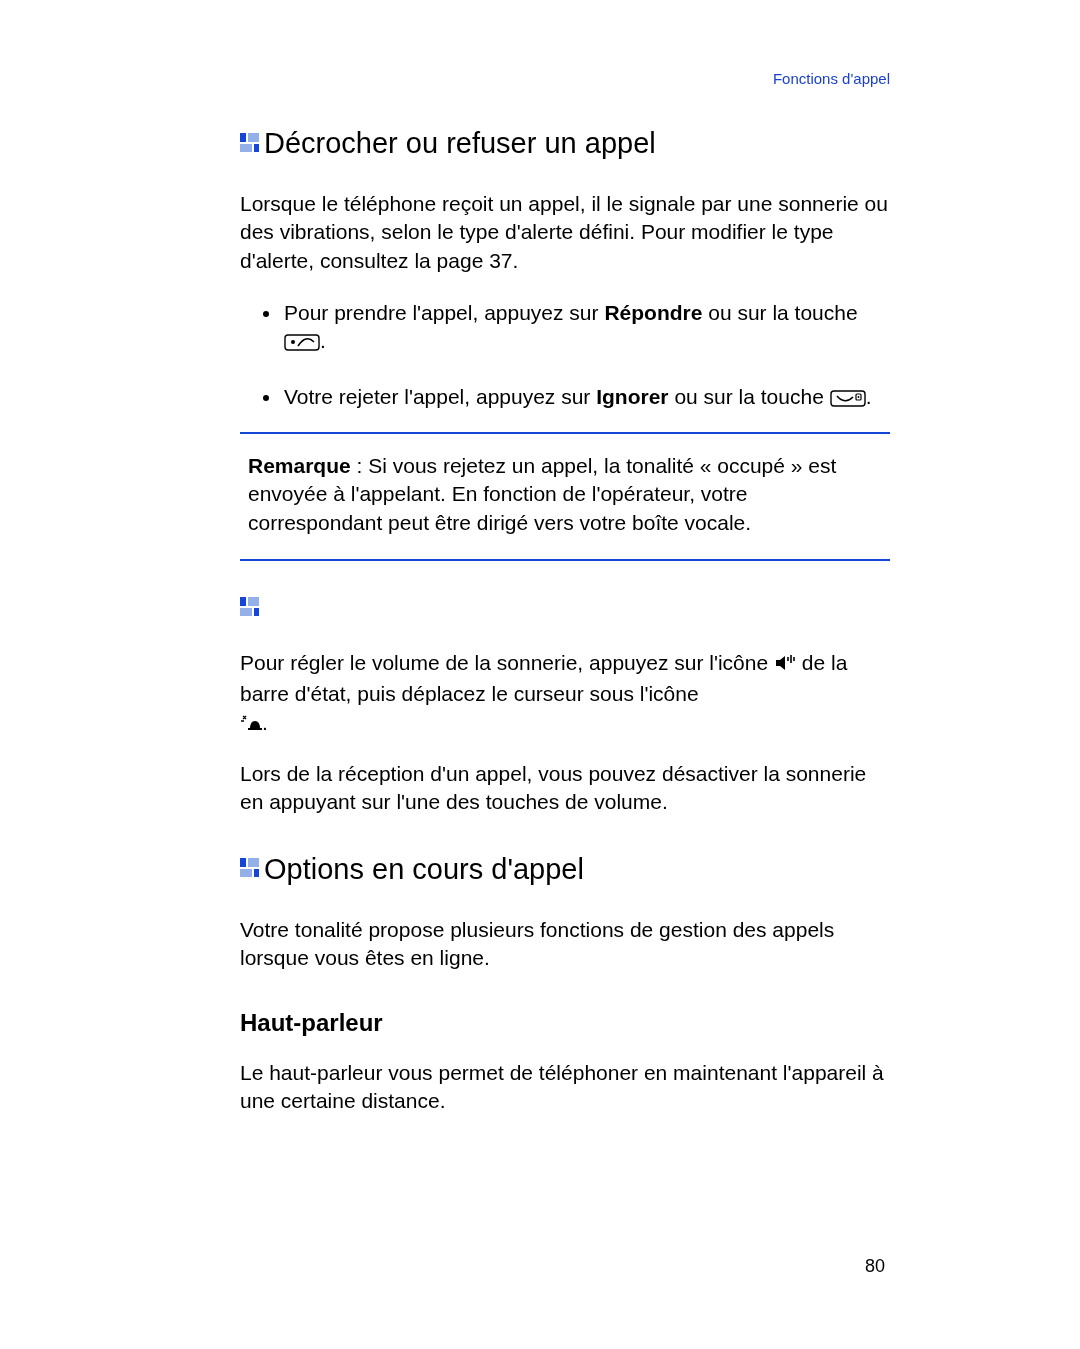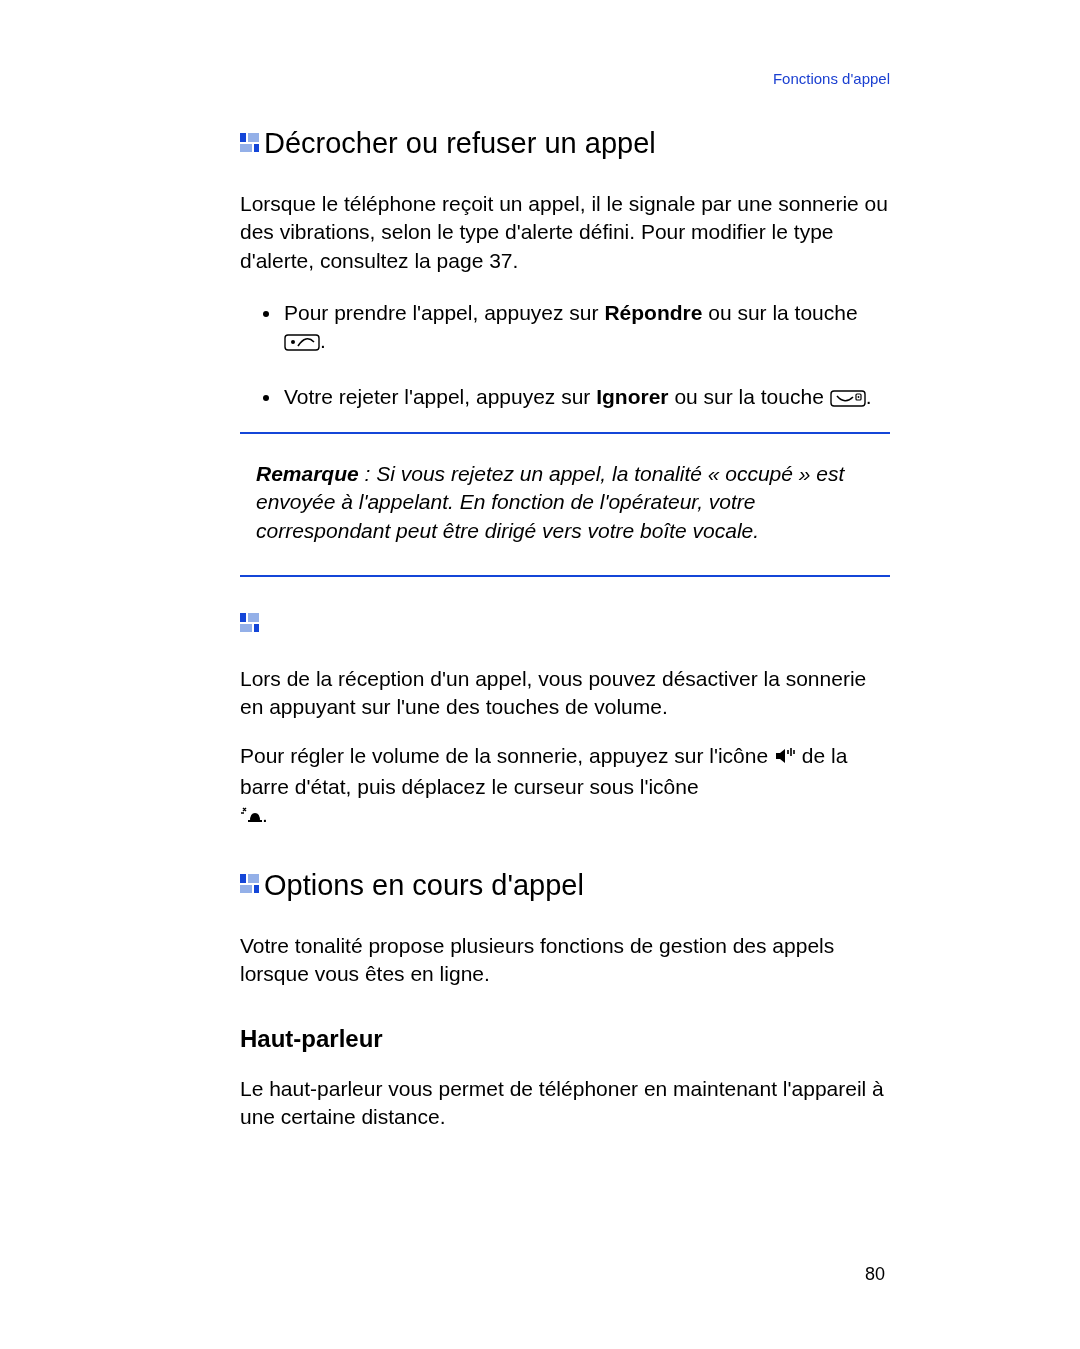--- a/index.html
+++ b/index.html
@@ -67,32 +67,31 @@
   }
   .note-box {
     border-top: 2px solid #1446d8;
     border-bottom: 2px solid #1446d8;
     padding: 10px 0 14px 0;
     margin: 18px 0 34px 0;
   }
   .note-box p {
     font-size: 21px;
     line-height: 1.35;
-    margin: 16px;
-    font-style: italic;
+    margin: 8px;
   }
   .bold { font-weight: bold; }
   .subheading {
     font-size: 24px;
     font-weight: bold;
     margin: 36px 0 22px 0;
   }
   .page-number {
     position: absolute;
-    bottom: 64px;
+    bottom: 72px;
     right: 195px;
     font-size: 18px;
   }
   .key-icon {
     display:inline-block;
     vertical-align: -3px;
   }
   .inline-icon {
     display:inline-block;
     vertical-align: -3px;
@@ -143,32 +142,32 @@
 
   <div class="heading1">
     <span class="bullet-icon">
       <span class="bi-a"></span>
         <span class="bi-b"></span>
         <span class="bi-c"></span>
         <span class="bi-d"></span>
     </span>
   </div>
 
-  <p class="para">Lors de la réception d'un appel, vous pouvez désactiver la sonnerie en appuyant sur l'une des touches de volume.</p>
-
   <p class="para">
     <span>Pour régler le volume de la sonnerie, appuyez sur l'icône </span><span class="inline-icon"><svg width="22" height="20" viewBox="0 0 22 20">
           <polygon points="2,7 6,7 11,3 11,17 6,13 2,13" fill="#000"></polygon>
           <path d="M14 4 L14 8 M17 2 L17 10 M20 4 L20 8" stroke="#000" stroke-width="1.6" fill="none"></path>
         </svg></span><span> de la barre d'état, puis déplacez le curseur sous l'icône </span><br><span class="inline-icon"><svg width="22" height="20" viewBox="0 0 22 20">
           <path d="M3 3 L6 6 M3 6 L6 3 M1 8 L4 8" stroke="#000" stroke-width="1.4"></path>
           <path d="M10 16 Q10 8 15 8 Q20 8 20 16" fill="#000"></path>
           <rect x="8" y="15" width="14" height="2" fill="#000"></rect>
         </svg></span><span>.</span>
   </p>
+
+  <p class="para">Lors de la réception d'un appel, vous pouvez désactiver la sonnerie en appuyant sur l'une des touches de volume.</p>
 
   <div class="heading1">
     <span class="bullet-icon">
       <span class="bi-a"></span>
         <span class="bi-b"></span>
         <span class="bi-c"></span>
         <span class="bi-d"></span>
     </span>
     <span>Options en cours d'appel</span>
   </div>

